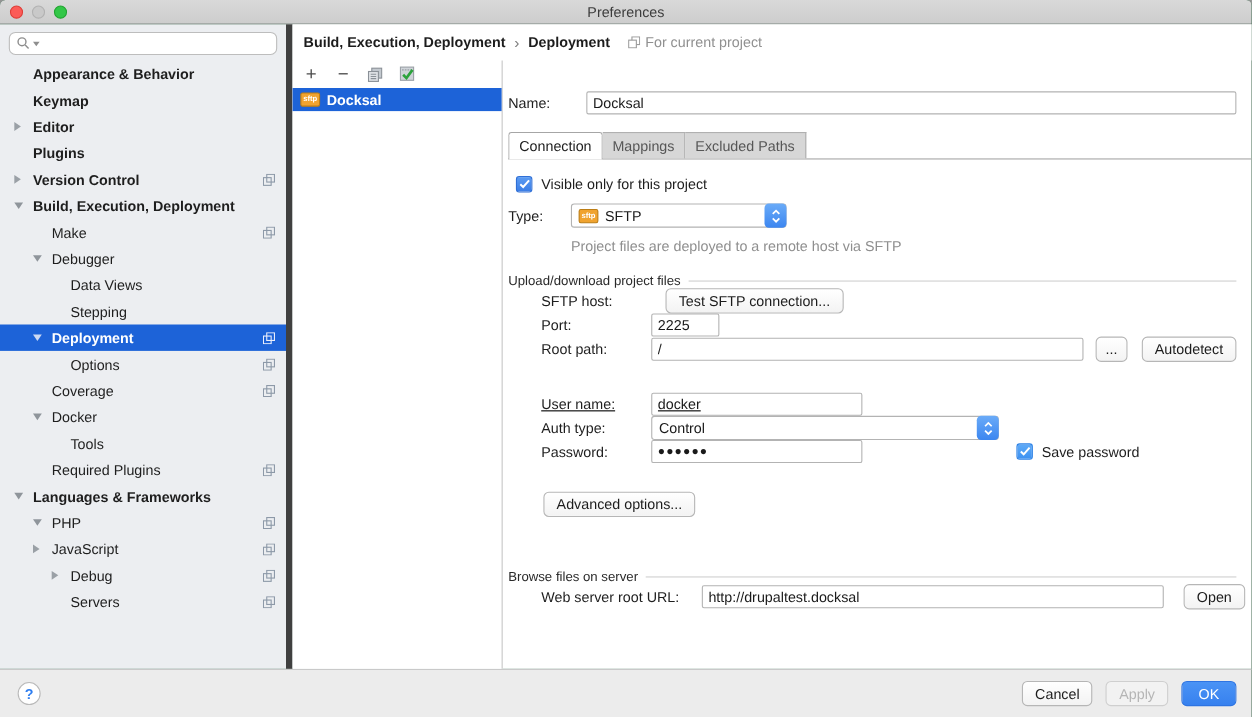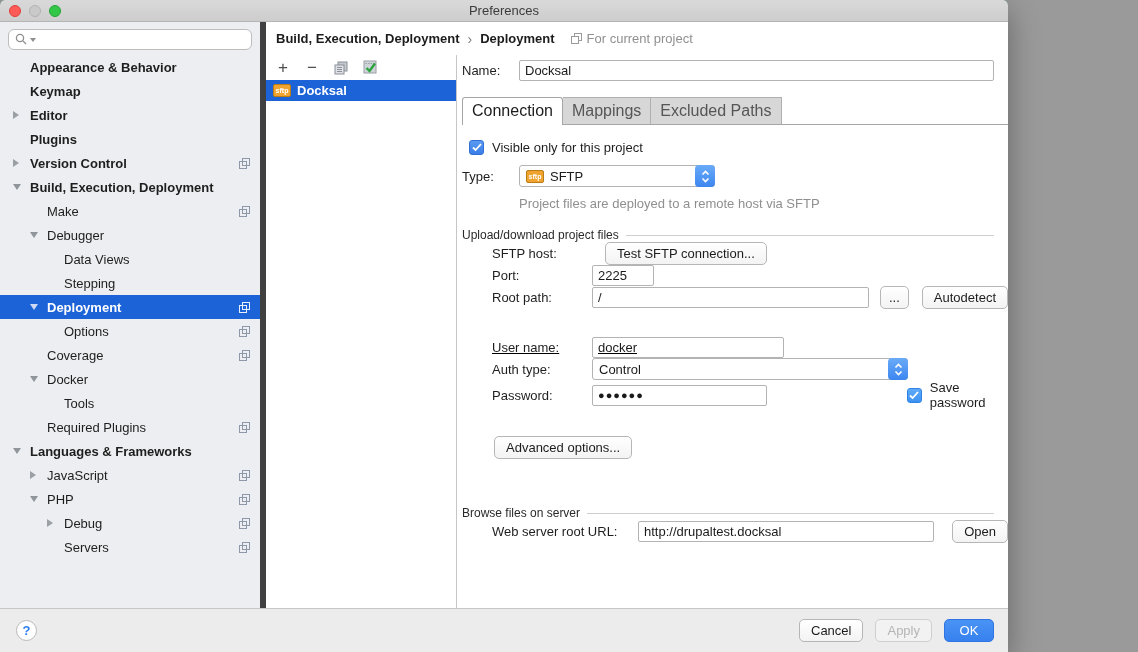--- a/index.html
+++ b/index.html
@@ -1,18 +1,18 @@
 <!DOCTYPE html>
 <html><head>
 <meta charset="utf-8">
 <style>
   * { margin:0; padding:0; box-sizing:border-box; }
   html,body { background:#9a9a9a; }
   body { font-family:"Liberation Sans","DejaVu Sans",sans-serif; }
-  .window{ width:1008px; height:652px; background:#14532d; border-radius:5px 5px 0 0; overflow:hidden;
+  .window{ width:1138px; height:652px; background:#14532d; border-radius:5px 5px 0 0; overflow:hidden;
            box-shadow:0 10px 30px rgba(0,0,0,.35); position:relative; }
 
   
   .titlebar{ height:22px; background:linear-gradient(#d9d9d9,#cdcdcd); border-bottom:1px solid #b4b4b4;
              display:flex; align-items:center; position:relative; }
   .traffic{ display:flex; gap:8px; margin-left:9px; }
   .light{ width:12px; height:12px; border-radius:50%; }
   .light.red{ background:#fc5b57; border:1px solid #de3f39; }
   .light.gray{ background:#c9c9c9; border:1px solid #b2b2b2; }
   .light.green{ background:#33c748; border:1px solid #23a532; }
@@ -58,26 +58,26 @@
                display:flex; align-items:center; gap:6px; padding-left:7px; }
   .sftp-badge{ width:18px; height:13px; background:#f0a32f; border:1px solid #bc7d15; border-radius:2px;
                color:#fff; font-size:7px; font-weight:bold; display:flex; align-items:center; justify-content:center;
                letter-spacing:0; flex-shrink:0; font-family:"Liberation Sans",sans-serif; }
 
   
   .content{ flex:1; padding:0 0 0 5px; min-width:0; overflow:hidden; }
   label,.lbl{ font-size:13px; color:#1e1e1e; }
   .fld{ height:21px; border:1px solid #b3b3b3; border-radius:2px; background:#fff; font-size:13px;
         font-family:"Liberation Sans","DejaVu Sans",sans-serif; color:#1a1a1a; padding:0 5px; }
-  .name-row{ display:flex; align-items:center; margin-top:5px; padding-right:14px; }
+  .name-row{ display:flex; align-items:center; margin-top:28px; padding-right:14px;gap:14px; }
   .top-label{ width:52px; margin-right:5px; flex-shrink:0; }
   .name-row .fld{ flex:1; }
 
   .tabs{ display:flex; align-items:flex-end; margin-top:15px; border-bottom:1px solid #a6a6a6; padding-right:14px; }
-  .tab{ font-size:16px; padding:4px 9px 4px 9px; border:1px solid #b0b0b0; background:#d7d7d7; color:#565656;
+  .tab{ font-size:13px; padding:4px 9px 4px 9px; border:1px solid #b0b0b0; background:#d7d7d7; color:#565656;
         margin-bottom:0; border-bottom:none;text-align:center; }
   .tab.active{ background:#fff; color:#1c1c1c; border-color:#a6a6a6; border-radius:3px 3px 0 0; position:relative; top:1px;
                padding-bottom:5px; z-index:2; }
   .tab + .tab{ border-left:none; }
 
   .check-row{ display:flex; align-items:center; gap:8px; margin:15px 0 0 7px; }
   .checkbox{ width:15px; height:15px; border-radius:3px; display:flex; align-items:center; justify-content:center; flex-shrink:0; }
   .checkbox.dark{ background:linear-gradient(#5b9bf2,#3a7de6); border:1px solid #2f6fd6; }
   .checkbox.light{ background:linear-gradient(#5eaaf7,#3d92f2); border:1px solid #2f83e6; }
 
@@ -282,36 +282,36 @@
     </span>
   </div>
           <div class="tree-item lvl1 bold">
     <span class="arrow down">
               <i></i>
             </span>
     <span>Languages &amp; Frameworks</span>
 
   </div>
           <div class="tree-item lvl2">
+    <span class="arrow down">
+              <i></i>
+            </span>
+    <span>PHP</span>
+    <span class="proj-icon">
+      <svg width="11" height="11" viewBox="0 0 11 11">
+                <rect x="3.5" y="0.5" width="7" height="7" fill="none" stroke="currentColor"></rect>
+                <rect x="0.5" y="3.5" width="7" height="7" fill="#fff0" stroke="currentColor"></rect>
+              </svg>
+    </span>
+  </div>
+          <div class="tree-item lvl2">
     <span class="arrow right">
               <i></i>
             </span>
     <span>JavaScript</span>
-    <span class="proj-icon">
-      <svg width="11" height="11" viewBox="0 0 11 11">
-                <rect x="3.5" y="0.5" width="7" height="7" fill="none" stroke="currentColor"></rect>
-                <rect x="0.5" y="3.5" width="7" height="7" fill="#fff0" stroke="currentColor"></rect>
-              </svg>
-    </span>
-  </div>
-          <div class="tree-item lvl2">
-    <span class="arrow down">
-              <i></i>
-            </span>
-    <span>PHP</span>
     <span class="proj-icon">
       <svg width="11" height="11" viewBox="0 0 11 11">
                 <rect x="3.5" y="0.5" width="7" height="7" fill="none" stroke="currentColor"></rect>
                 <rect x="0.5" y="3.5" width="7" height="7" fill="#fff0" stroke="currentColor"></rect>
               </svg>
     </span>
   </div>
           <div class="tree-item lvl3">
     <span class="arrow right">
               <i></i>

